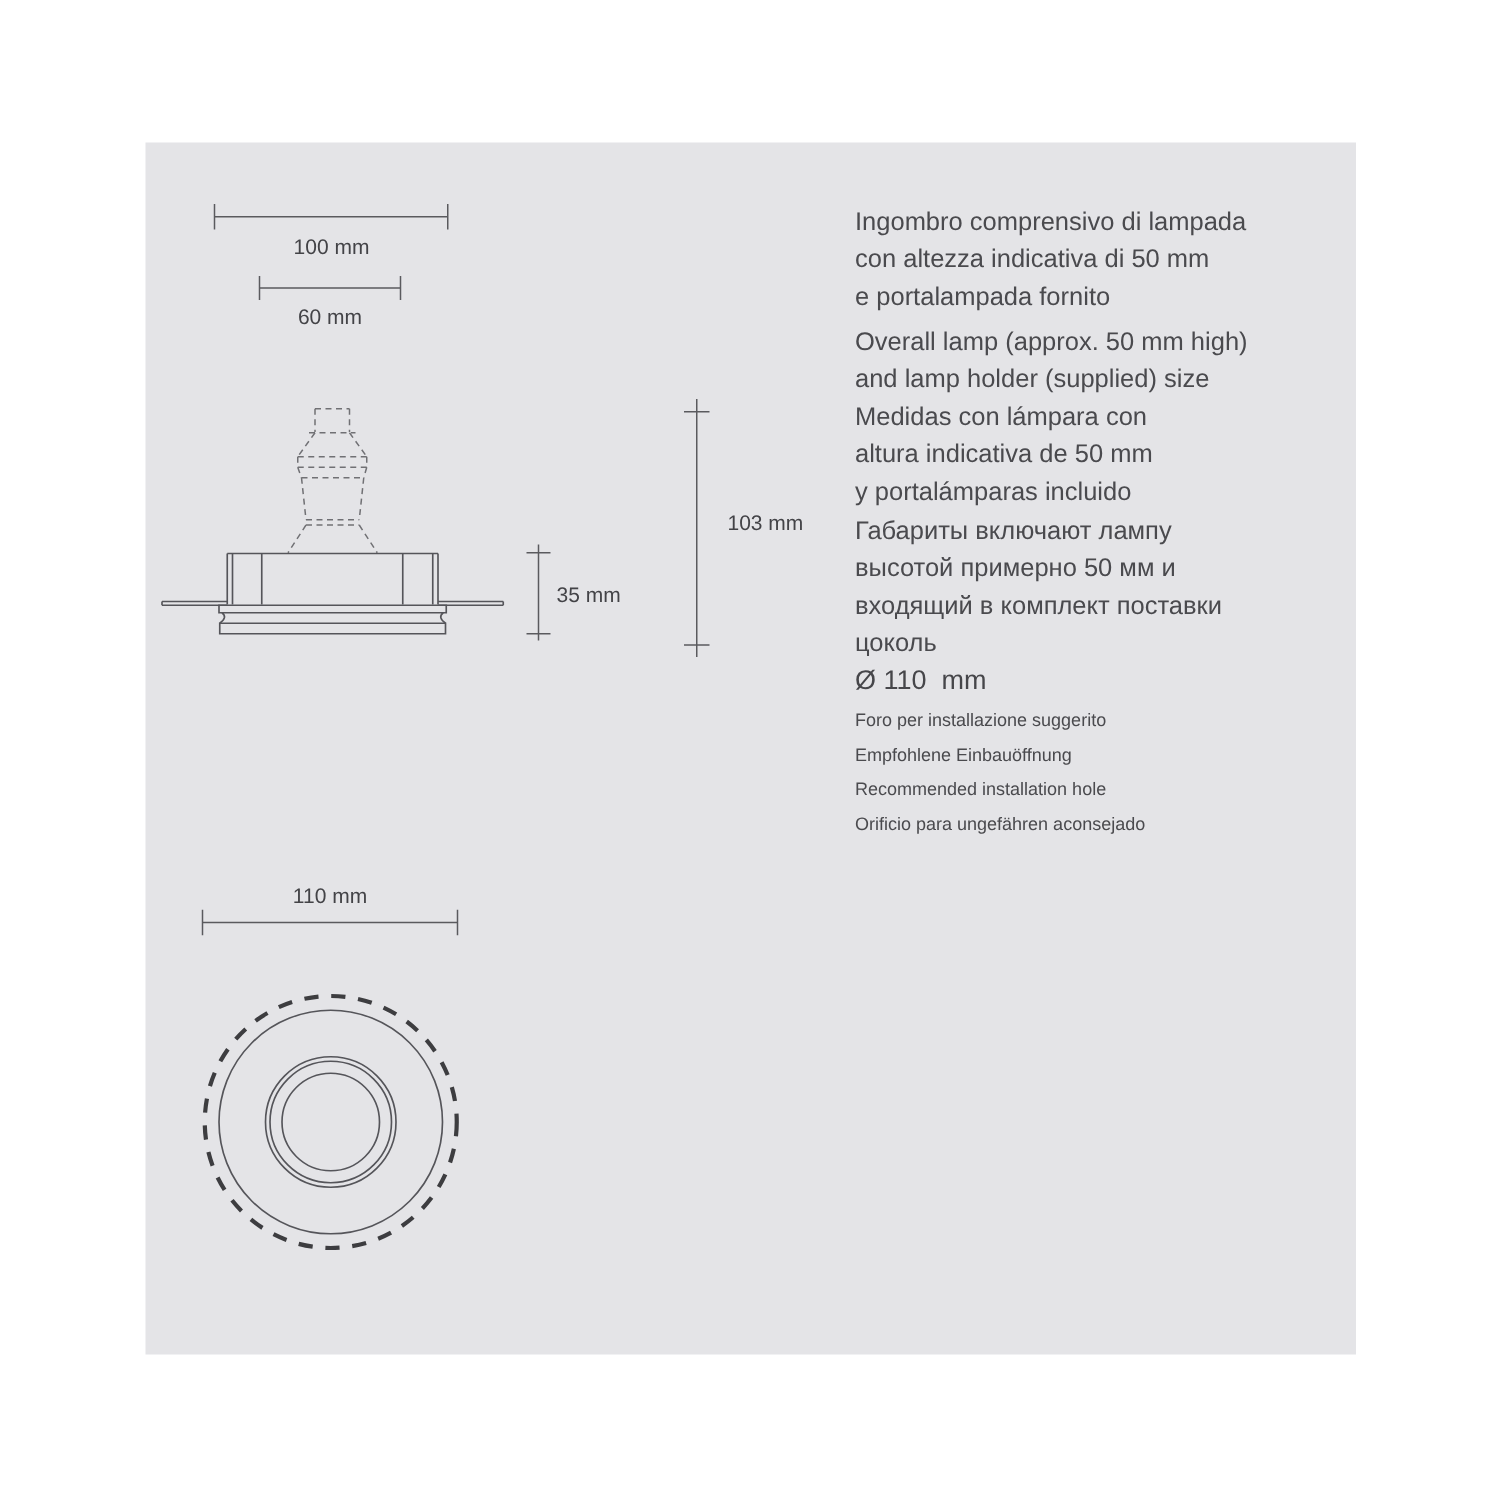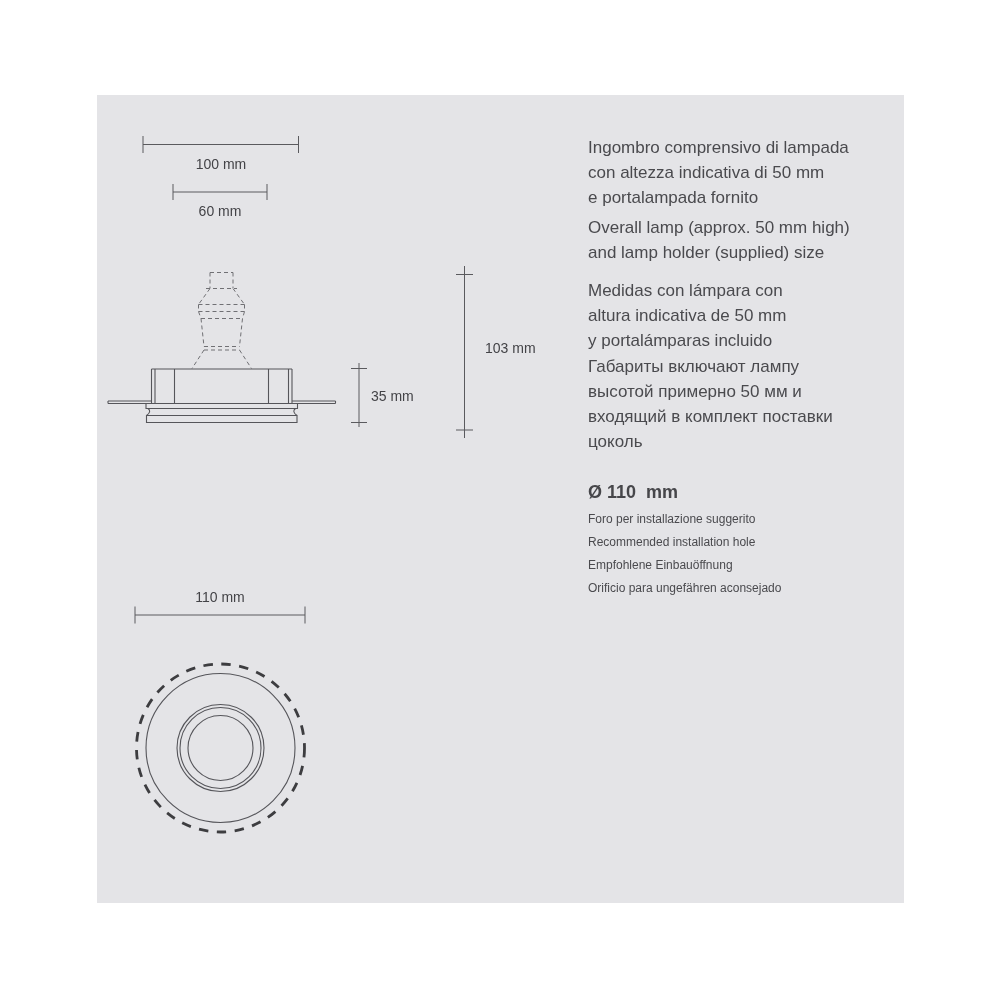--- a/index.html
+++ b/index.html
@@ -30,39 +30,39 @@
     width: 1000px;
     height: 1000px;
   }
   .dim-label {
     font-family: "Liberation Sans", sans-serif;
     font-size: 14px;
     fill: #434347;
   }
   .notes {
     position: absolute;
-    left: 588px;
+    left: 570px;
     top: 135px;
     width: 335px;
     color: #4a4a4e;
   }
   .note-block {
     font-size: 17px;
     line-height: 25px;
     white-space: pre-line;
     margin: 0;
   }
   .nb-it { margin-bottom: 5px; }
-  .nb-en { margin-bottom: 13px; }
+  .nb-en { margin-bottom: 0; }
   .nb-de { margin-bottom: 5px; }
   .nb-es { margin-bottom: 1px; }
-  .nb-ru { margin-bottom: 26px; }
+  .nb-ru { }
   .hole-heading {
     font-size: 18px;
-    font-weight: bold;
+    font-weight: normal;
     line-height: 25px;
     white-space: pre-wrap;
     margin: 0 0 3px 0;
     color: #46464a;
   }
   .hole-line {
     font-size: 12px;
     line-height: 23px;
     white-space: pre-line;
     margin: 0;
@@ -193,19 +193,19 @@
 altura indicativa de 50 mm
 y portalámparas incluido</p>
     <p class="note-block nb-ru">Габариты включают лампу
 высотой примерно 50 мм и
 входящий в комплект поставки
 цоколь</p>
 
     <div>
       <p class="hole-heading">Ø 110  mm</p>
       <p class="hole-line">Foro per installazione suggerito</p>
+      <p class="hole-line">Empfohlene Einbauöffnung</p>
       <p class="hole-line">Recommended installation hole</p>
-      <p class="hole-line">Empfohlene Einbauöffnung</p>
       <p class="hole-line">Orificio para ungefähren aconsejado</p>
     </div>
   </div>
 
 </div>
 
 </body></html>

